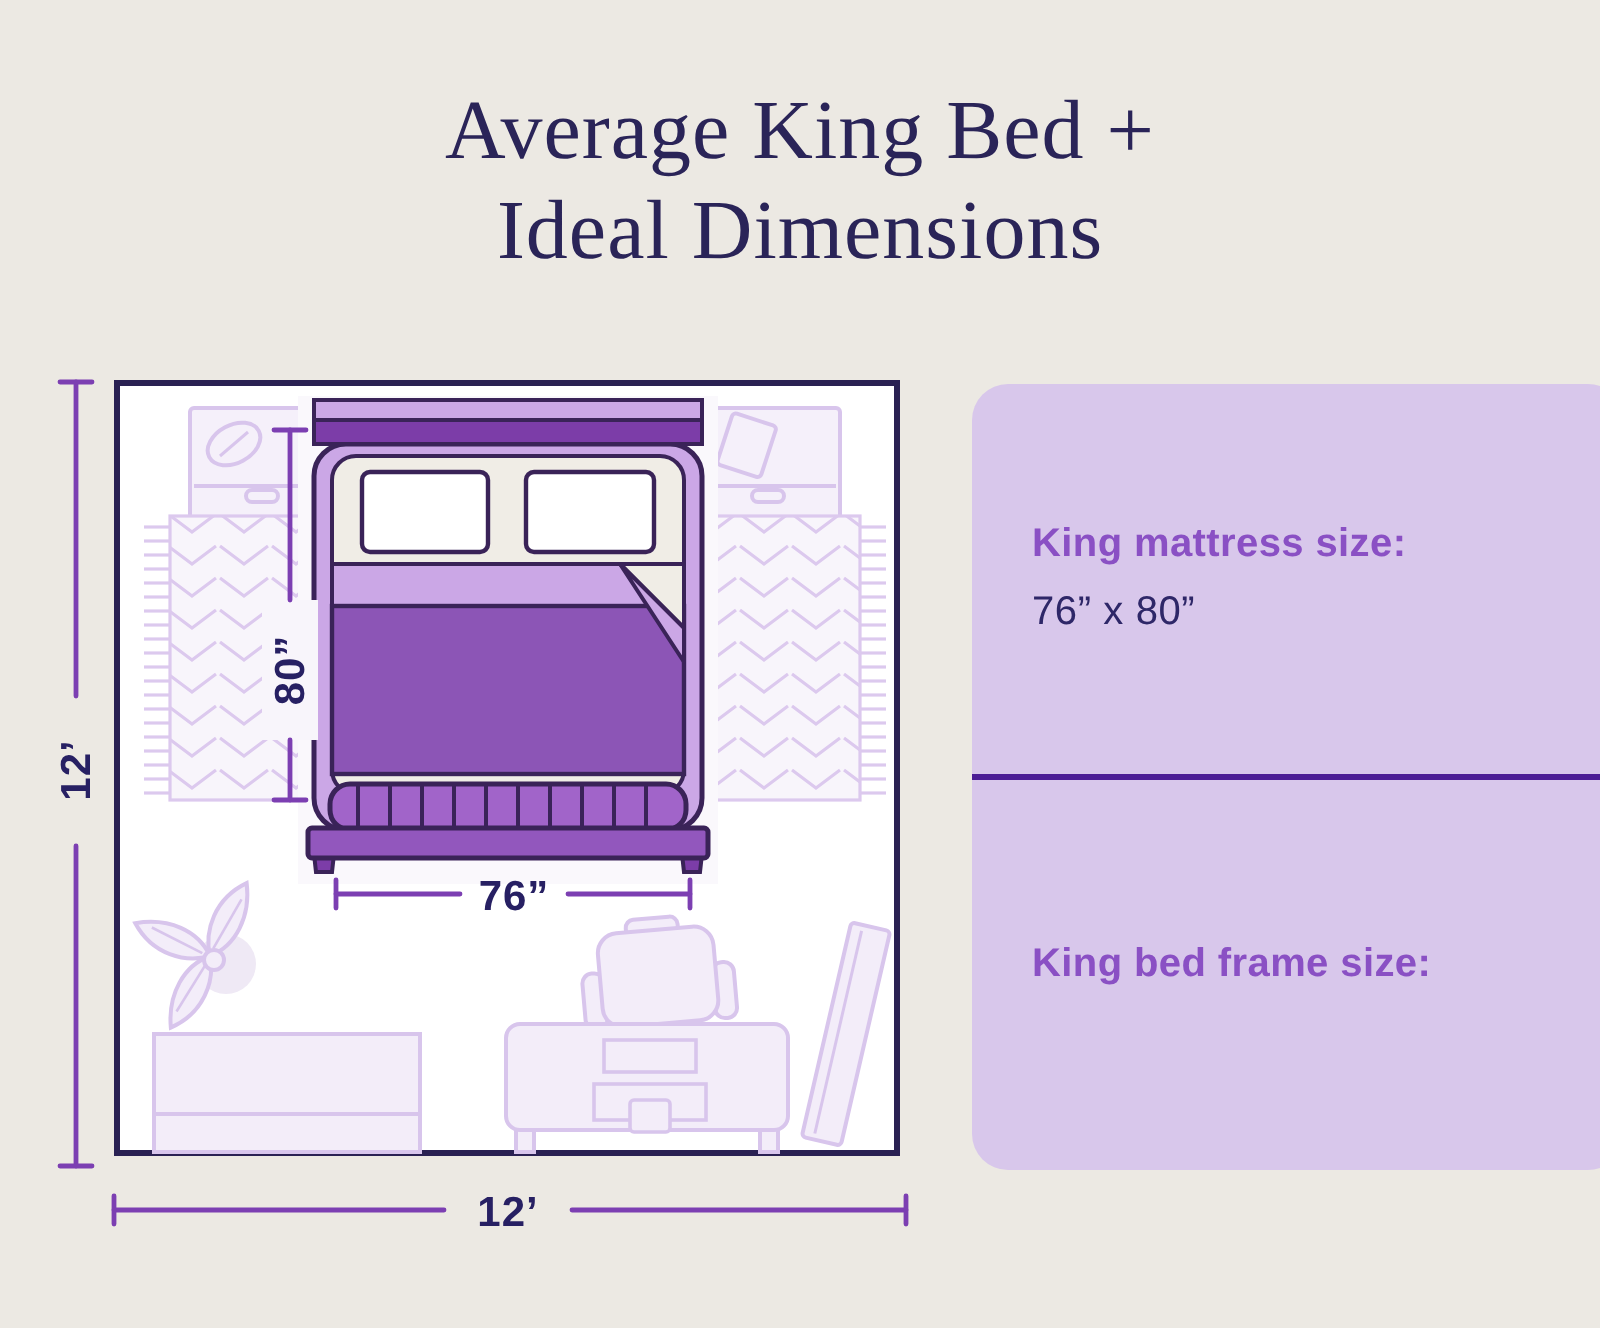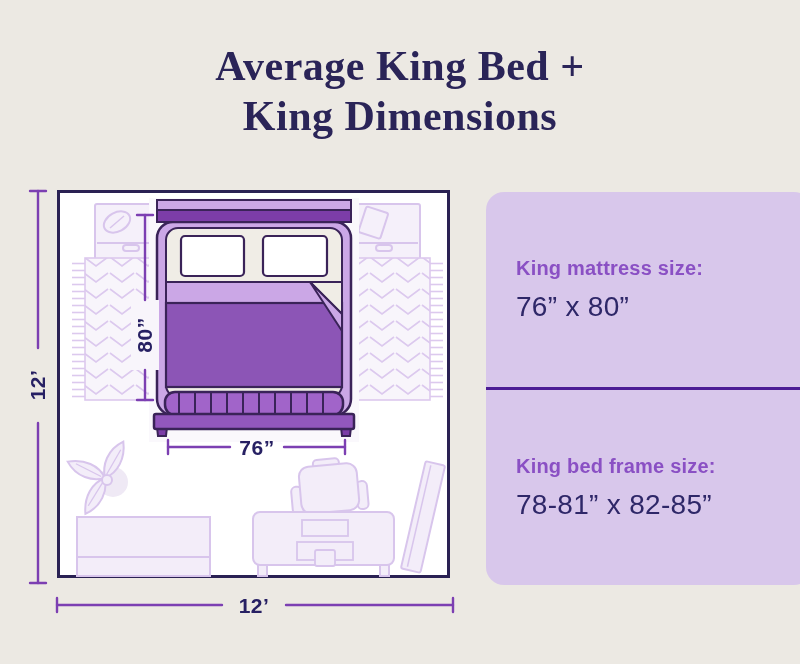--- a/index.html
+++ b/index.html
@@ -7,21 +7,21 @@
   body {
     position:relative;
     background:#ECE9E3;
     font-family:"Liberation Sans", sans-serif;
     overflow:hidden;
   }
   .title {
     position:absolute; top:42px; left:0; width:100%;
     text-align:center;
     font-family:"Liberation Serif", "DejaVu Serif", serif;
-    font-weight:700;
+    font-weight:400;
     font-size:42px;
     line-height:1.18;
     color:#2A2458;
     letter-spacing:0.5px;
   }
   .title span { display:block; }
 
   .room-wrap { position:absolute; left:57px; top:190px; width:393px; height:388px; }
   .dim-left  { position:absolute; left:22px;  top:185px; width:34px;  height:404px; }
   .dim-bottom{ position:absolute; left:50px;  top:593px; width:410px; height:34px; }
@@ -48,31 +48,31 @@
   }
   .panel .row + .row { border-top:3px solid #4c1d95; }
   .panel .spec-label {
     font-weight:700;
     font-size:20px;
     color:#8A50C4;
     margin-bottom:11px;
     letter-spacing:0.2px;
   }
   .panel .spec-value {
-    font-size:28px;
+    font-size:20px;
     color:#2E2768;
     letter-spacing:0.3px;
   }
 </style>
 </head>
 <body>
 
 <h1 class="title">
   <span>Average King Bed +</span>
-  <span>King Dimensions</span>
+  <span>Ideal Dimensions</span>
 </h1>
 
 <div class="room-wrap">
 <svg width="393" height="388" viewBox="0 0 393 388" xmlns="http://www.w3.org/2000/svg">
   <defs>
     <pattern id="chev" width="26" height="16" patternUnits="userSpaceOnUse">
       <path d="M1 3 L13 12 L25 3" fill="none" stroke="#DCC9EE" stroke-width="1.6"></path>
     </pattern>
     <pattern id="fringe" width="12" height="7" patternUnits="userSpaceOnUse">
       <line x1="0" y1="3.5" x2="12" y2="3.5" stroke="#DCC9EE" stroke-width="1.6"></line>
@@ -241,15 +241,14 @@
 </svg>
 </div>
 
 <div class="panel">
   <div class="row">
     <div class="spec-label">King mattress size:</div>
     <div class="spec-value">76” x 80”</div>
   </div>
   <div class="row">
     <div class="spec-label">King bed frame size:</div>
-    <div class="spec-value">78-81” x 82-85”</div>
   </div>
 </div>
 
 </body></html>

